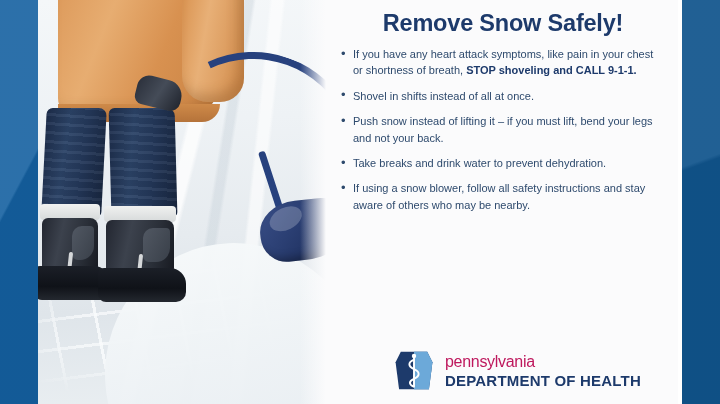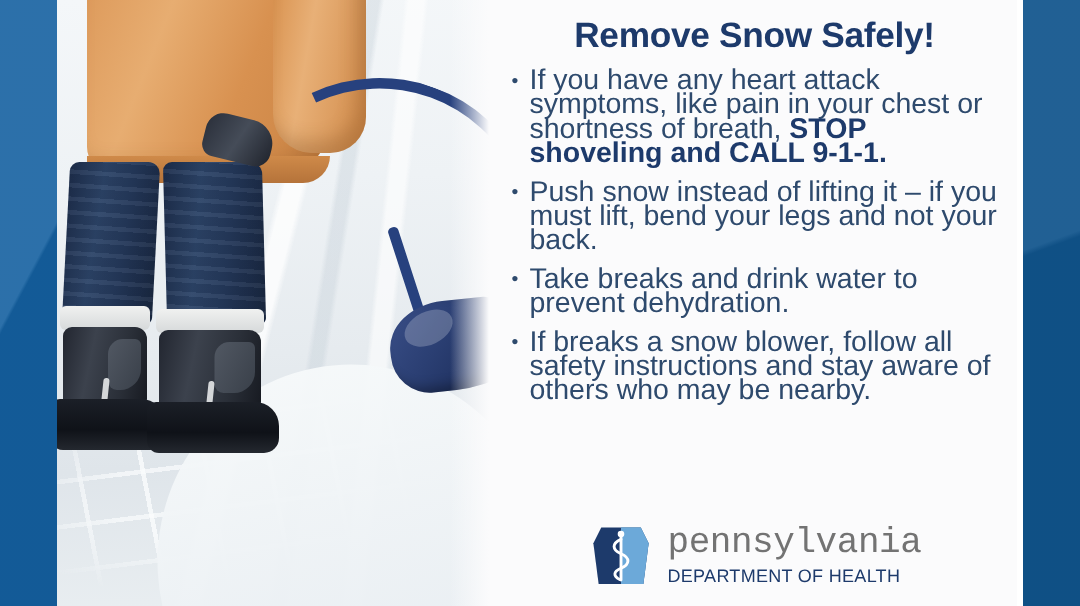--- a/index.html
+++ b/index.html
@@ -293,21 +293,21 @@
 
   .bullets {
     list-style: none;
     margin: 9px 0 0 0;
     padding: 0 12px 0 14px;
   }
   .bullets li {
     position: relative;
     padding-left: 13px;
     margin-bottom: 9px;
-    font-size: 19px;
+    font-size: 11px;
     line-height: 16.4px;
     color: #2e4a6d;
   }
   .bullets li::before {
     content: "\2022";
     position: absolute;
     left: 1px;
     top: -0.5px;
     font-size: 13px;
     color: #2e4a6d;
@@ -330,32 +330,31 @@
     width: 44px; height: 43px;
     flex: 0 0 auto;
   }
   .logo-words {
     display: flex;
     flex-direction: column;
     justify-content: center;
     line-height: 1;
   }
   .logo-name {
-    font-size: 24px;
-    color: #737373;
+    font-size: 16px;
+    color: #be185d;
     letter-spacing: -0.3px;
     font-weight: normal;
-    font-family: Liberation Mono, monospace;
   }
   .logo-sub {
     margin-top: 3px;
-    font-size: 12px;
+    font-size: 15px;
     color: #1d3a6b;
     letter-spacing: .2px;
-    font-weight: normal;
+    font-weight: bold;
   }
 </style>
 </head>
 <body>
 
 <div class="slide">
 
   <div class="left-bar"></div>
 
   <div class="photo">
@@ -401,27 +400,30 @@
 
   <div class="content">
 
     <h1 class="title">Remove Snow Safely!</h1>
 
     <ul class="bullets">
       <li>
         <span>If you have any heart attack symptoms, like pain in your chest or shortness of breath, </span><b>STOP shoveling and CALL 9-1-1.</b>
       </li>
       <li>
+        <span>Shovel in shifts instead of all at once.</span>
+      </li>
+      <li>
         <span>Push snow instead of lifting it – if you must lift, bend your legs and not your back.</span>
       </li>
       <li>
         <span>Take breaks and drink water to prevent dehydration.</span>
       </li>
       <li>
-        <span>If breaks a snow blower, follow all safety instructions and stay aware of others who may be nearby.</span>
+        <span>If using a snow blower, follow all safety instructions and stay aware of others who may be nearby.</span>
       </li>
     </ul>
 
     <div class="logo">
       <svg class="keystone" viewBox="0 0 100 98">
         <path d="M20 6 H80 L92 30 L84 92 H16 L8 30 Z" fill="#1d3a6b"></path>
         <path d="M50 6 H80 L92 30 L84 92 H50 Z" fill="#5e9fd4"></path>
         <path d="M50 6 H80 L92 30 L84 92 H50 Z" fill="#7fb6e0" opacity=".45"></path>
         <g stroke="#ffffff" stroke-width="4.4" fill="none" stroke-linecap="round">
           <path d="M50 16 V86"></path>

